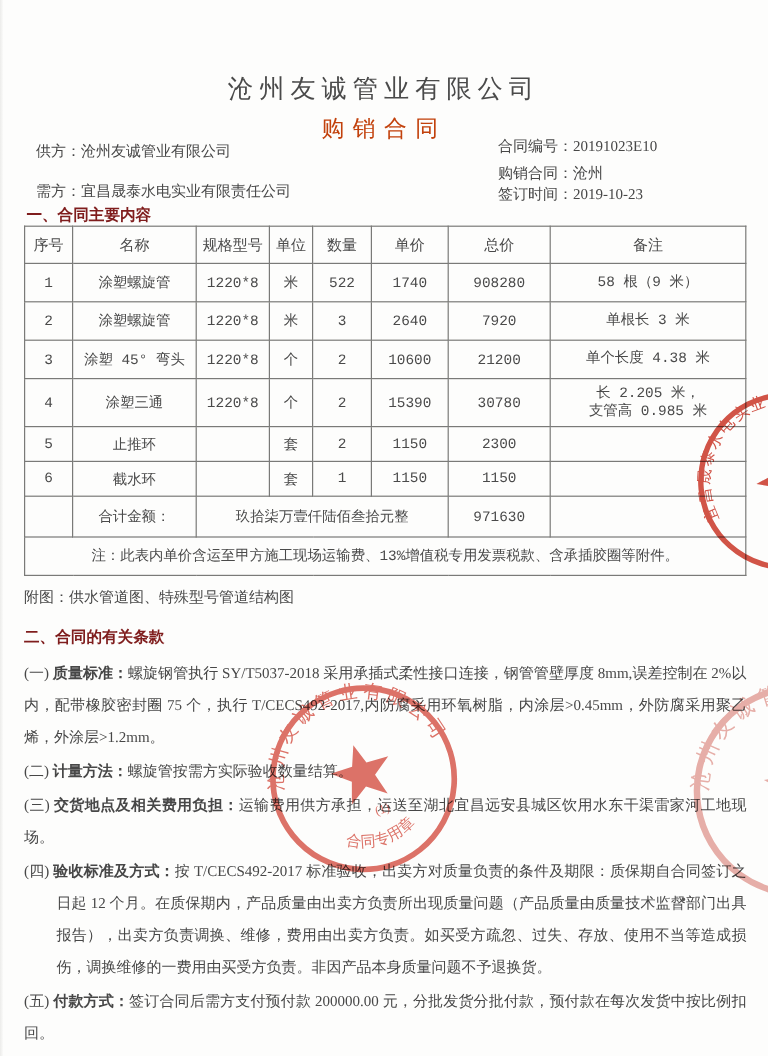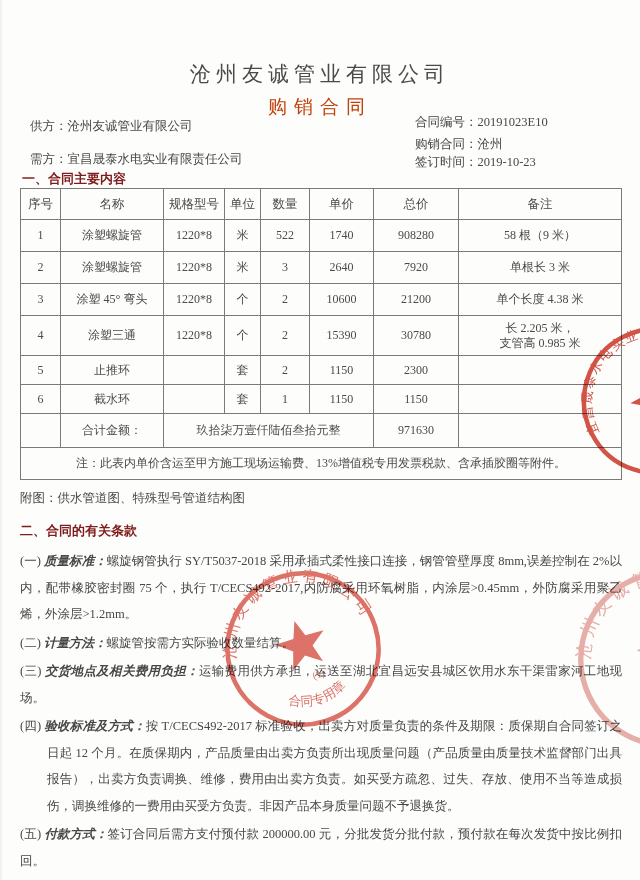--- a/index.html
+++ b/index.html
@@ -19,38 +19,38 @@
   }
   .t-doc{
     position:absolute;top:94px;left:0;width:100%;text-align:center;
     font-size:19px;letter-spacing:7px;color:#c2410c;font-weight:500;
   }
   .hline{position:absolute;font-size:12.5px;color:#474747;white-space:nowrap;}
   .sec-title{font-weight:bold;color:#7f1d1d;}
   .sec1-title{position:absolute;top:170px;left:22px;font-size:13px;}
   table.main{
     position:absolute;top:188px;left:20px;width:601px;
-    border-collapse:collapse;table-layout:fixed;
+    border-collapse:collapse;table-layout:fixed;font-family:Liberation Mono, monospace;
   }
   table.main td,table.main th{
     border:1px solid #7a7a78;font-size:12px;font-weight:normal;
     text-align:center;vertical-align:middle;color:#4a4a4a;padding:1px 2px;
     overflow:hidden;
   }
   table.main th{font-size:12.5px;}
   tr.hrow{height:31px;} tr.r-std{height:32px;} tr.r-tall{height:40px;}
   tr.r-short{height:29px;} tr.r-total{height:34px;} tr.r-note{height:32px;}
   td.remark{white-space:pre-line;line-height:15px;}
   td.note-cell{text-align:left;padding:4px 6px;font-size:12.3px;}
   .lower{position:absolute;top:490px;left:20px;width:602px;font-size:12.5px;color:#474747;}
   .attach{margin:0;line-height:17px;}
   .sec2{margin:15px 0 9px;font-size:13px;}
   p.clause{margin:2px 0 0;line-height:26.5px;text-align:justify;}
   p.clause.hang{padding-left:27px;text-indent:-27px;}
-  .c-head{font-weight:bold;font-style:italic;}
+  .c-head{font-weight:bold;}
   
   .stamp{position:absolute;pointer-events:none;mix-blend-mode:multiply;}
   .stamp svg{display:block;}
   .stamp-buyer{left:575px;top:320px;width:162px;height:162px;transform:rotate(-27deg);opacity:0.92;}
   .stamp-mid{left:218px;top:564px;width:170px;height:170px;transform:rotate(-17deg);opacity:0.85;}
   .stamp-faint{left:570px;top:562px;width:194px;height:194px;transform:rotate(-9deg);opacity:0.78;}
   .speck{position:absolute;left:568px;top:748px;width:3px;height:3px;border-radius:50%;background:#5a5a5a;}
 </style>
 </head>
 <body>

